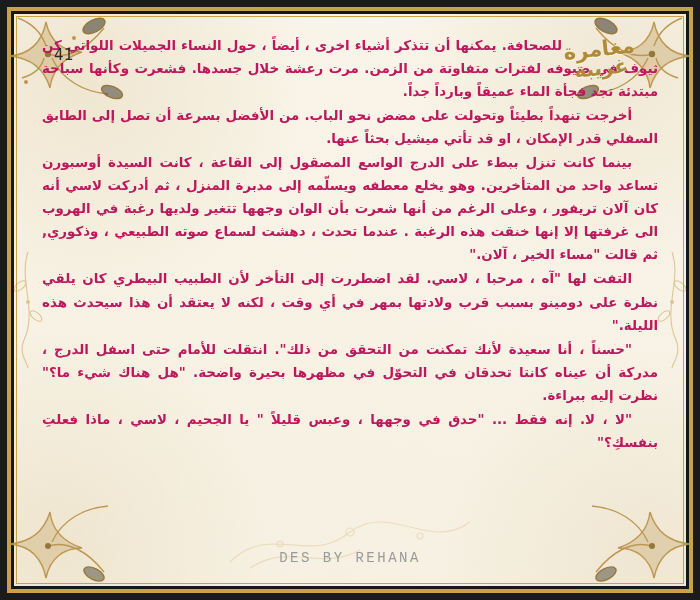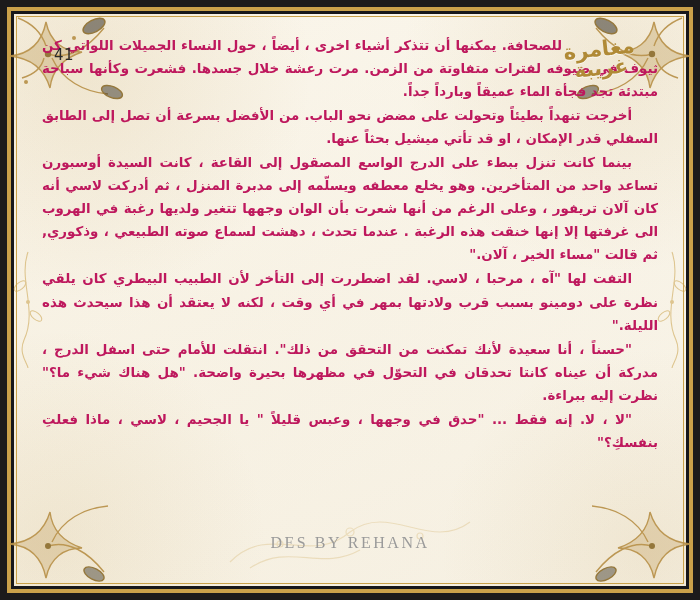--- a/index.html
+++ b/index.html
@@ -130,26 +130,26 @@
     color: #be185d;
     margin: 0;
     padding-top: 4px;
   }
   .body-text p { margin: 0 0 1px 0; }
   .body-text p.indent { text-indent: 26px; }
   .body-text p.first { text-indent: 96px; }
 
   .credit {
     position: absolute;
-    bottom: 24px;
+    bottom: 10px;
     left: 0;
     right: 0;
     text-align: center;
-    font-family: Liberation Serif, serif;
-    font-size: 16px;
+    font-family: Liberation Mono, monospace;
+    font-size: 14px;
     letter-spacing: 2.5px;
     color: #9a9a9a;
     direction: ltr;
   }
 
   
   .bg-flourish {
     position: absolute;
     left: 50%;
     bottom: 28px;

